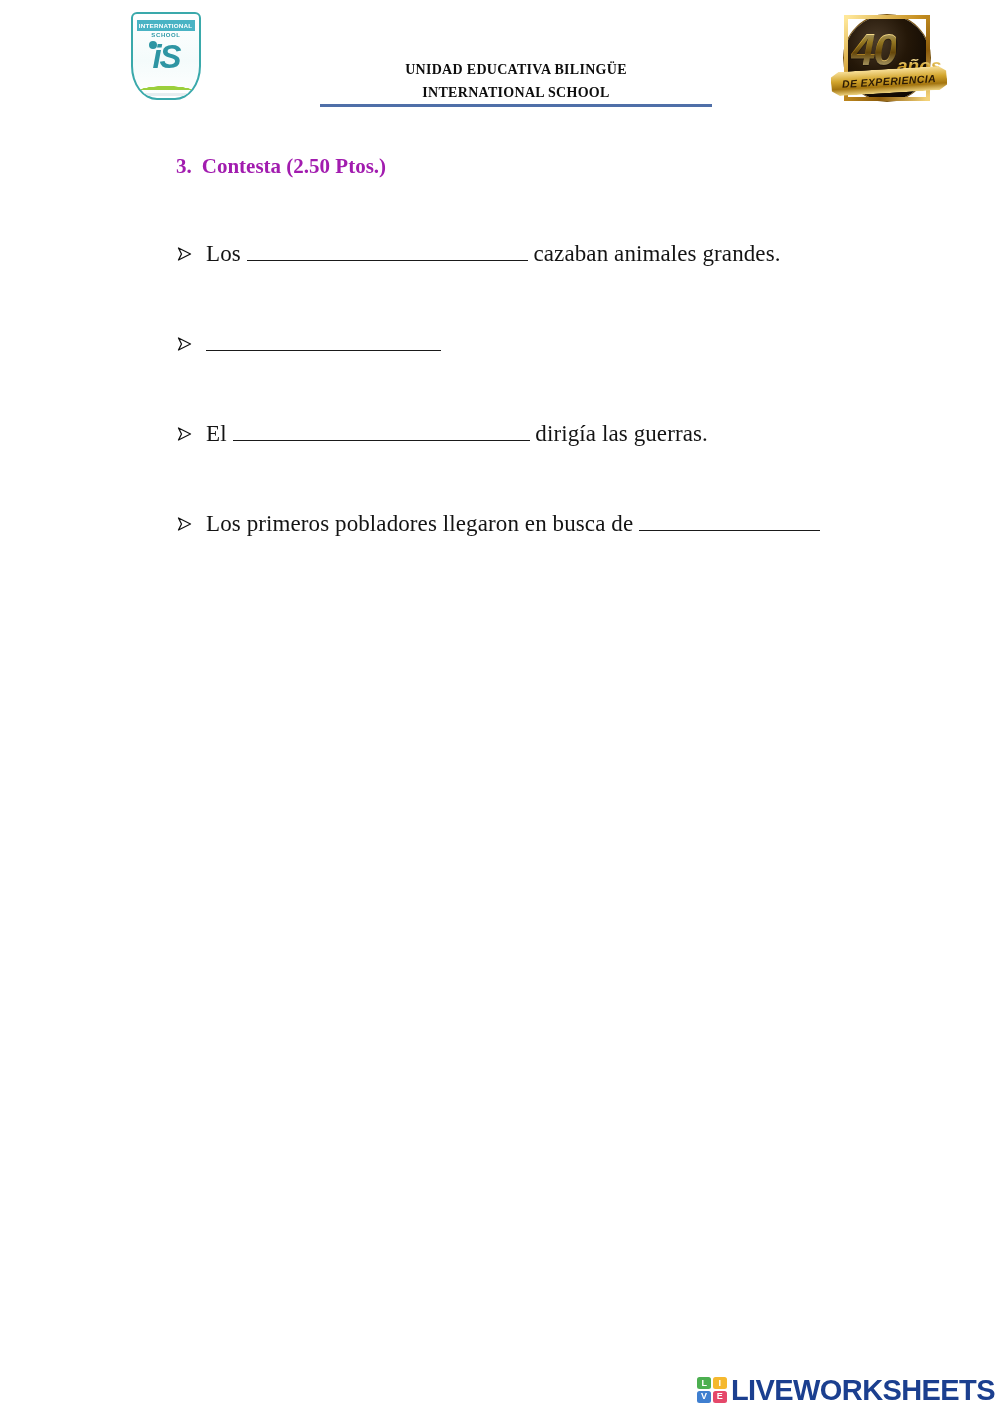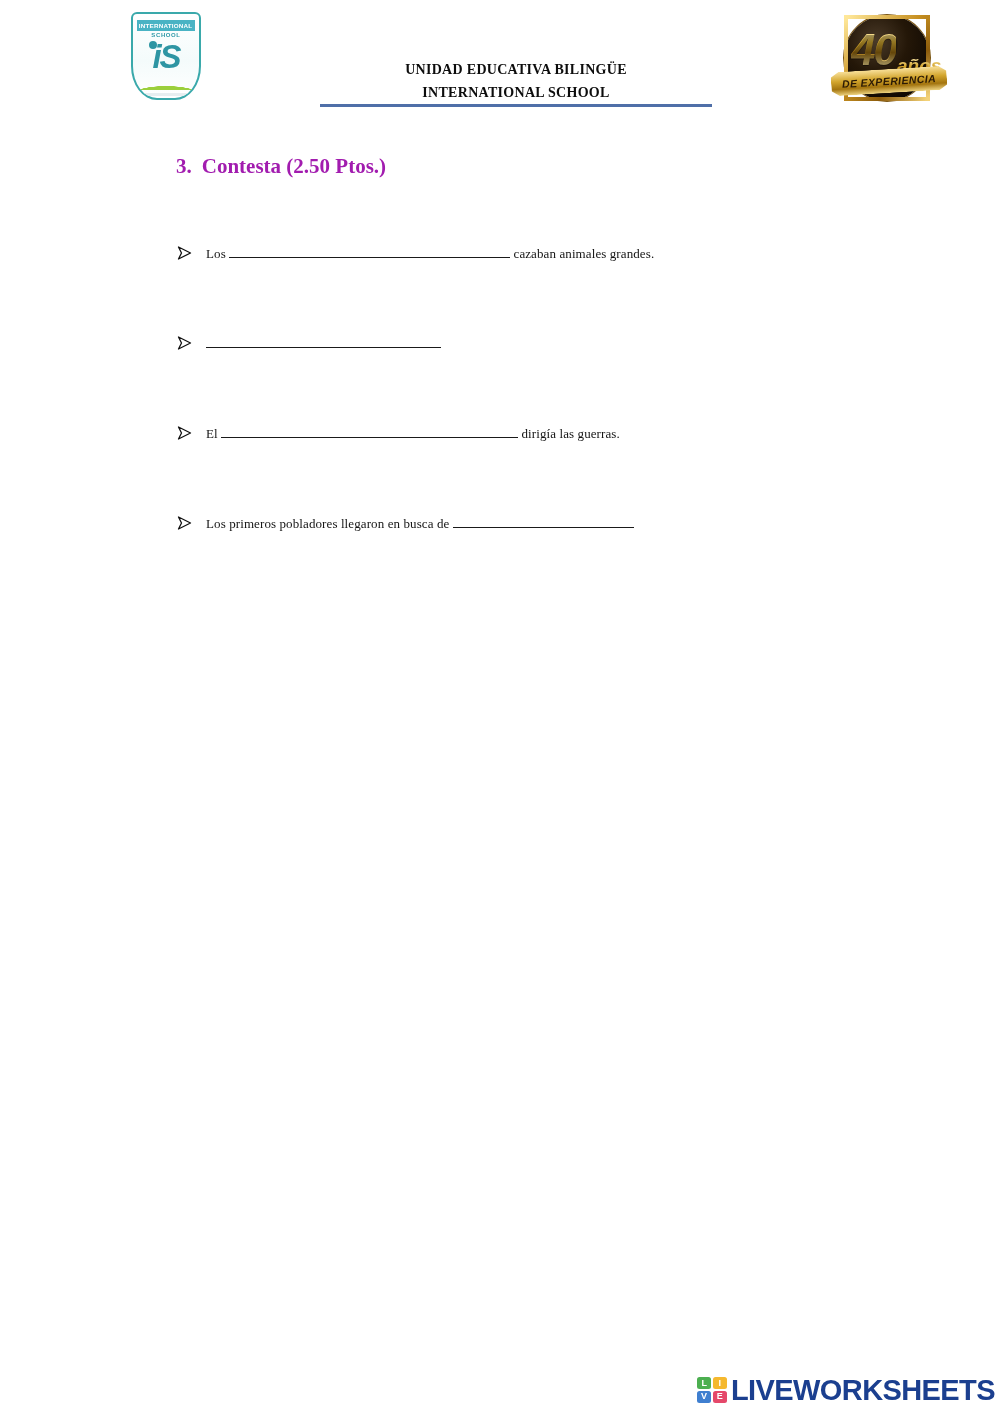--- a/index.html
+++ b/index.html
@@ -243,21 +243,21 @@
     width: 790px;
     margin: 0;
     padding: 0;
     list-style: none;
   }
   .question-item {
     position: relative;
     height: 90px;
     padding-left: 30px;
     font-family: "Liberation Serif", serif;
-    font-size: 13px;
+    font-size: 23px;
     line-height: 28px;
     color: #141414;
     white-space: nowrap;
   }
   .bullet-arrow {
     position: absolute;
     left: 0;
     top: 3px;
     width: 18px;
     height: 20px;

